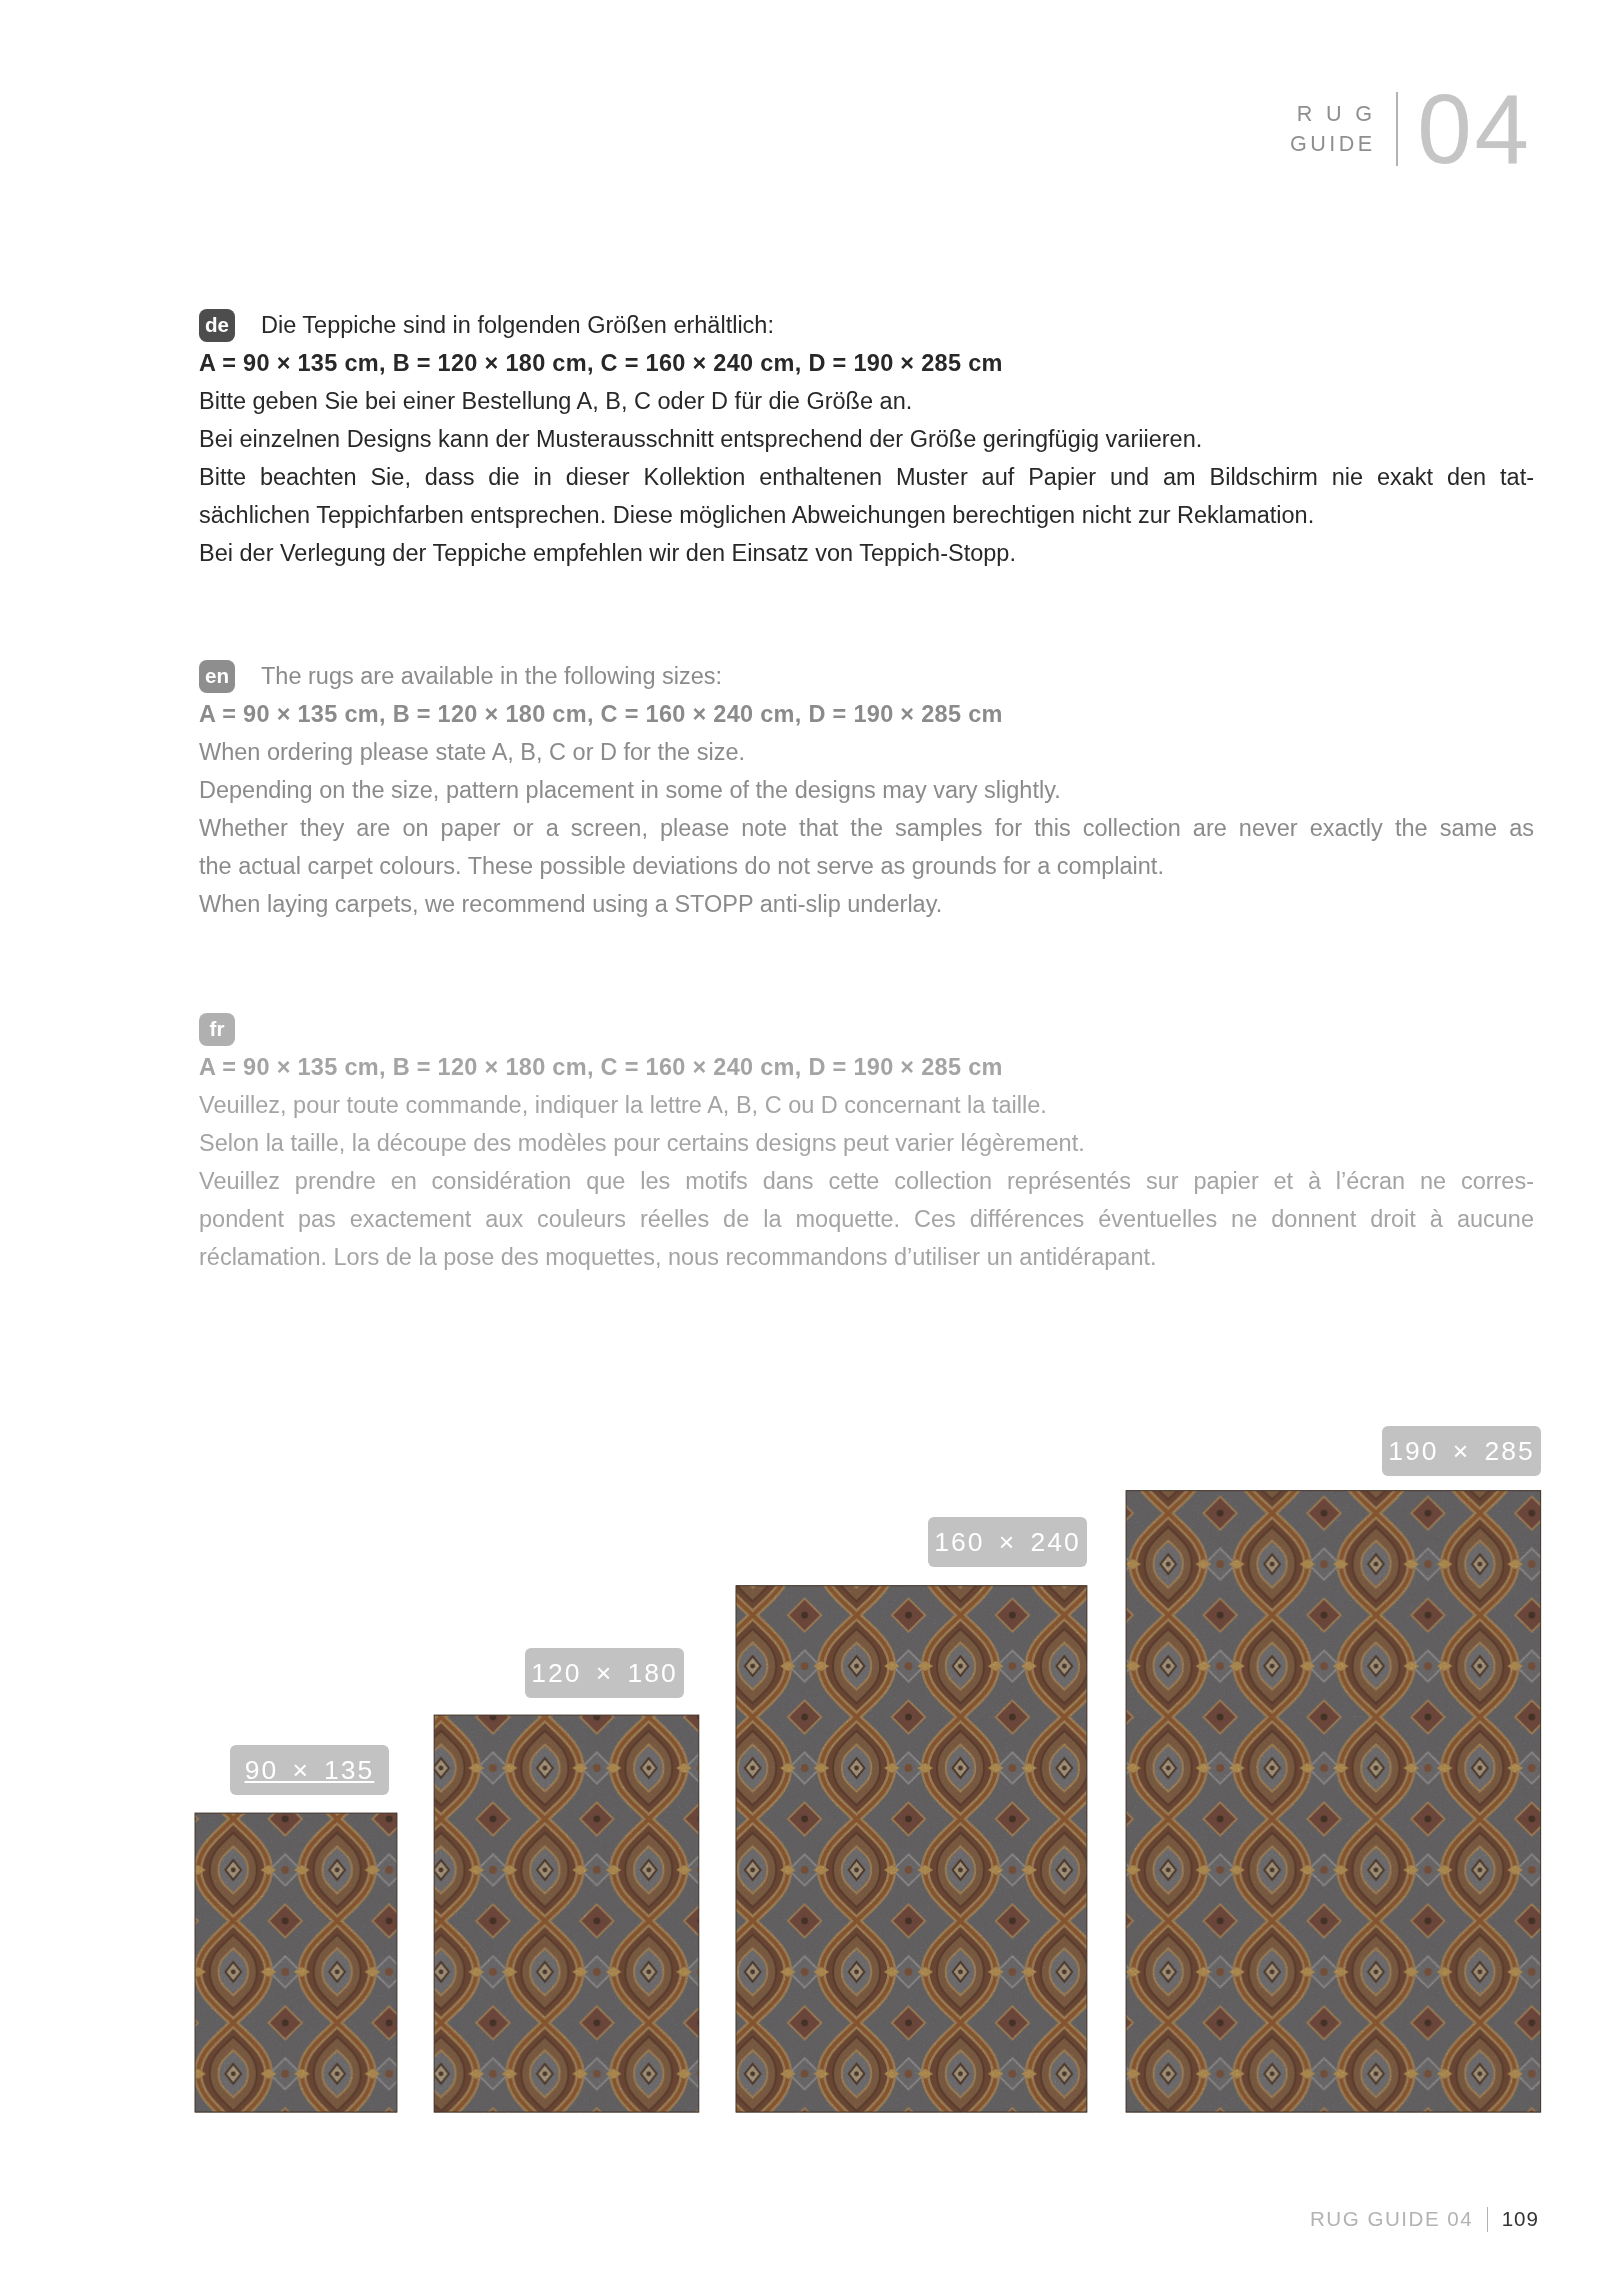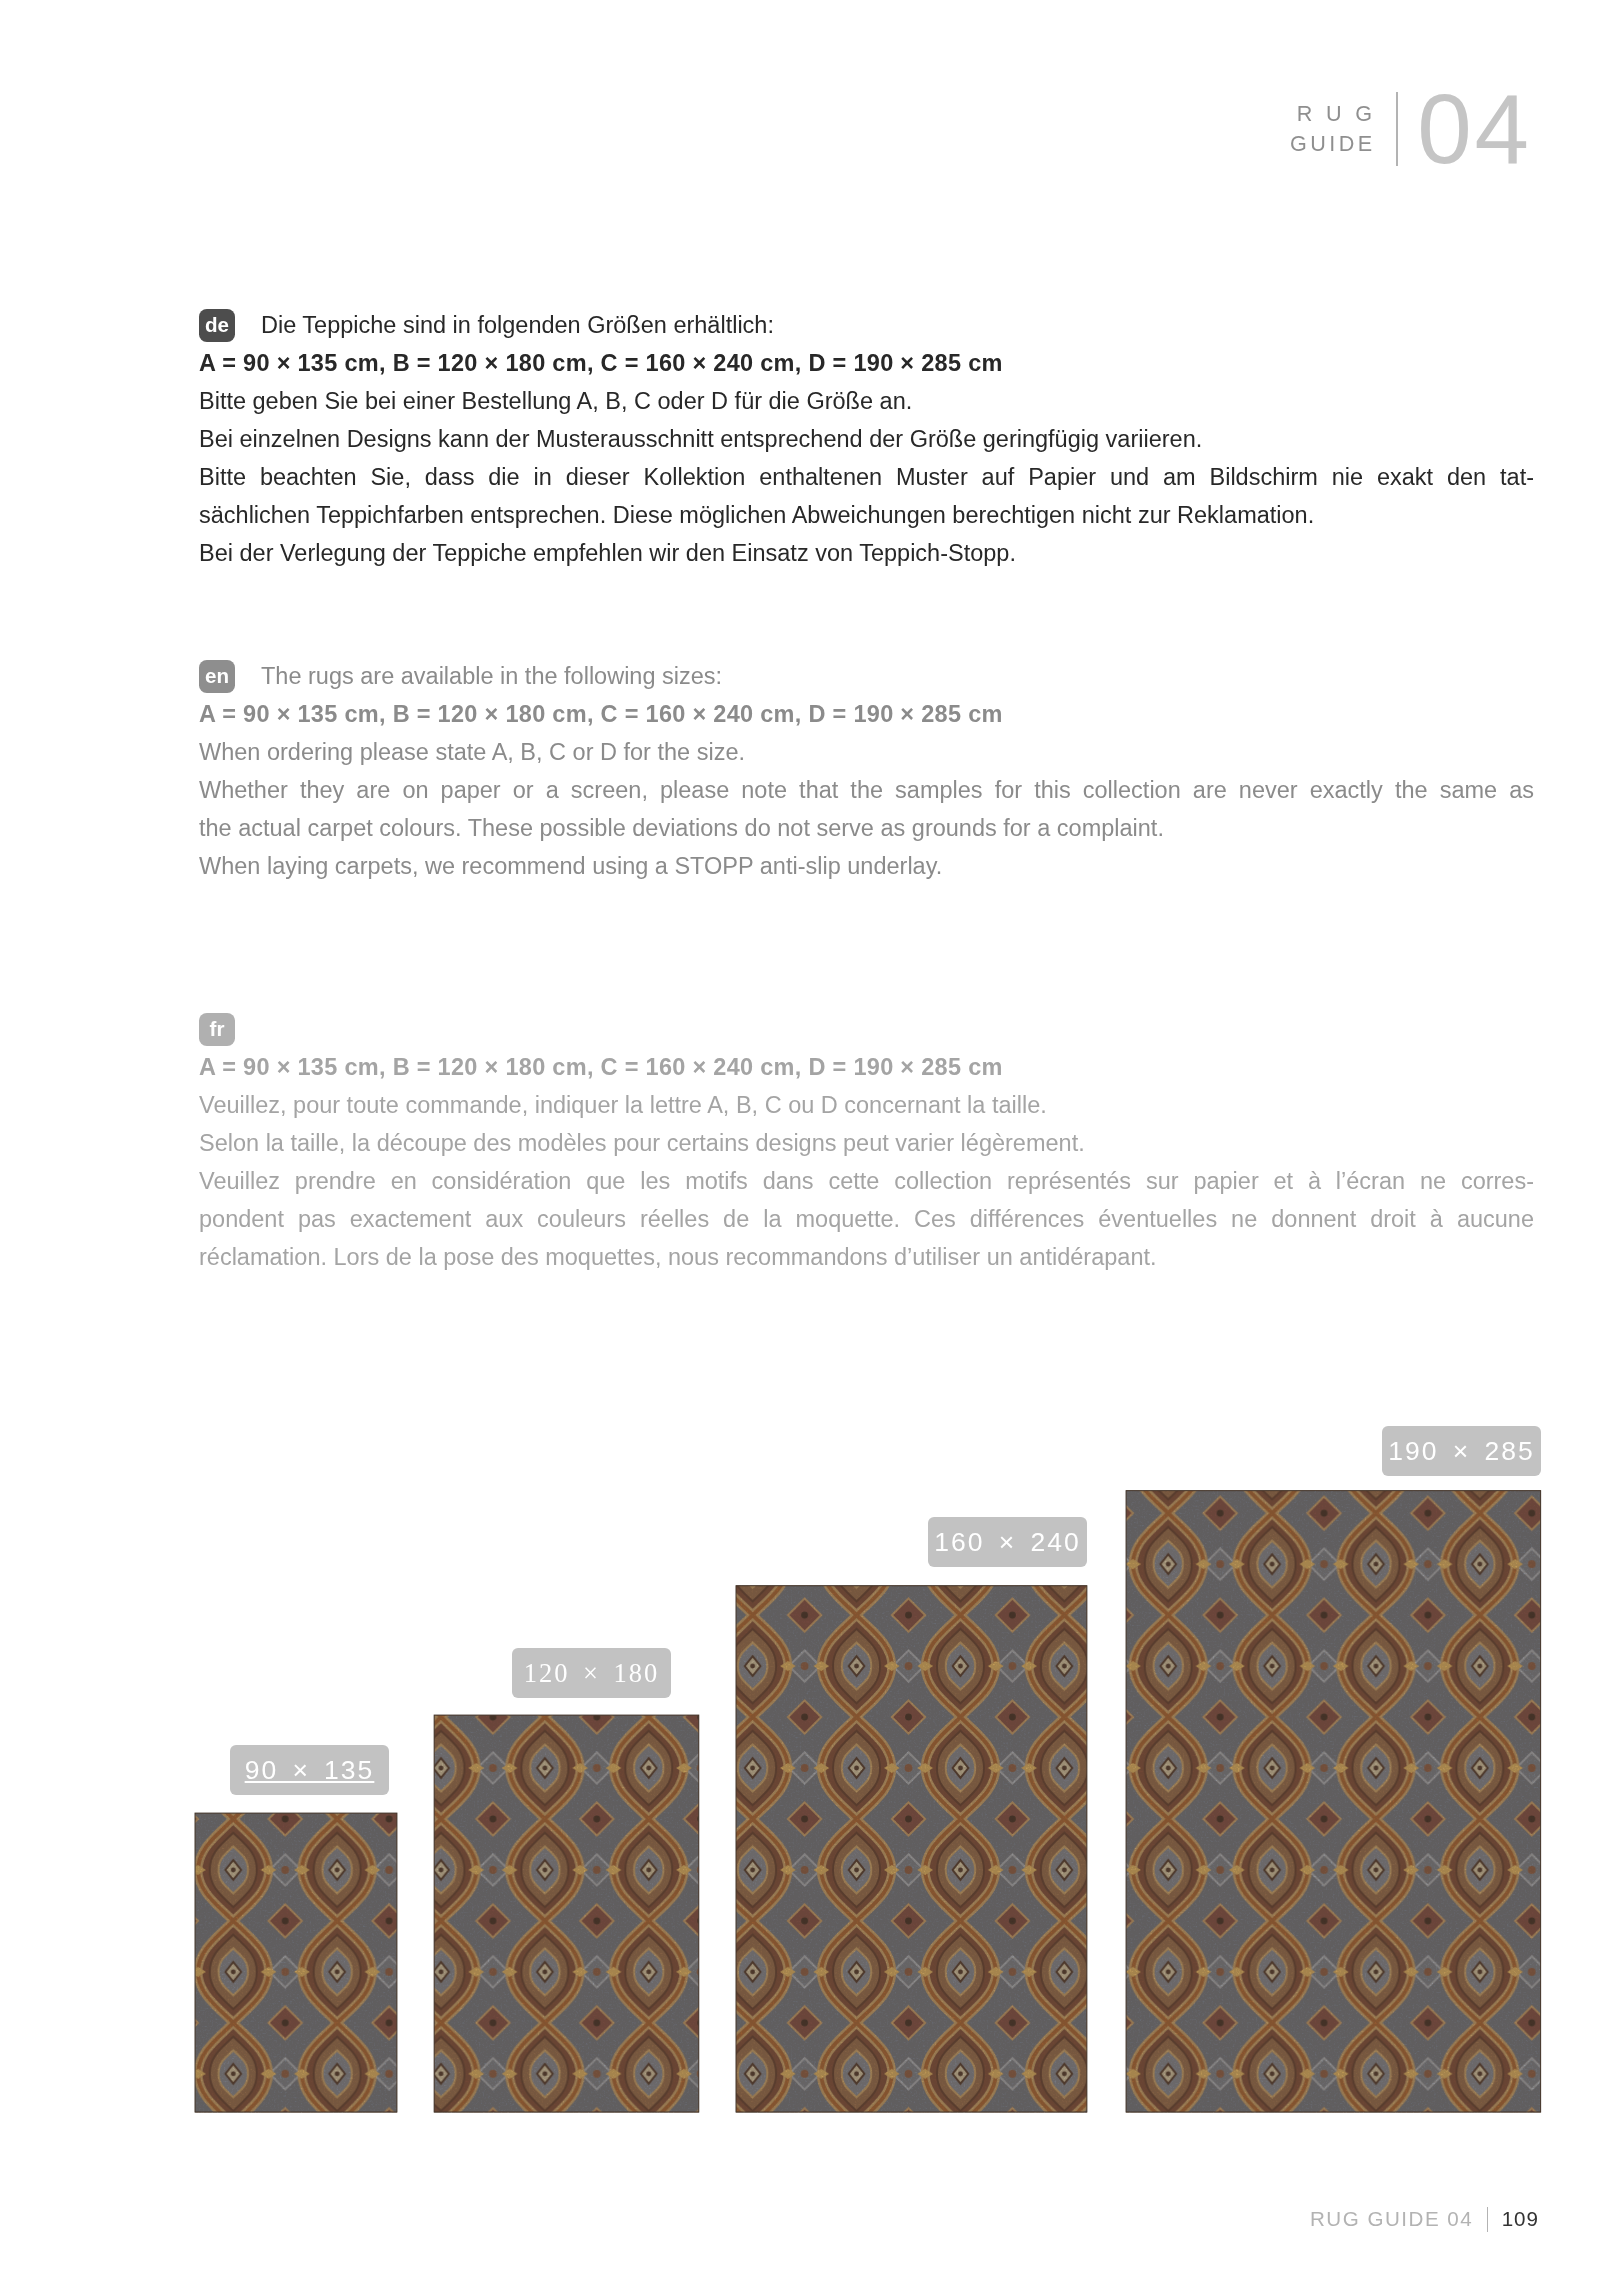--- a/index.html
+++ b/index.html
@@ -27,21 +27,21 @@
   .badge-fr{background:#b0b0b0;}
   .line{white-space:nowrap;}
   .line.sizes{font-weight:bold;letter-spacing:0.3px;}
   .line.flush{white-space:normal;text-align:justify;text-align-last:justify;}
 
   
   .size-label{position:absolute;width:159px;height:50px;background:#c2c2c2;color:#ffffff;
               font-size:26.5px;letter-spacing:2px;word-spacing:4.9px;
               display:flex;align-items:center;justify-content:center;border-radius:6px;}
   .label-90{left:230px;top:1745px;text-decoration:underline;}
-  .label-120{left:512px;top:1648px;font-family:Liberation Serif, serif;}
+  .label-120{left:525px;top:1648px;}
   .label-160{left:928px;top:1517px;}
   .label-190{left:1382px;top:1426px;}
 
   
   .rug-canvas{position:absolute;left:0;top:1411px;}
 
   
   .footer{position:absolute;top:2207px;right:82px;display:flex;align-items:center;font-size:20.6px;}
   .footer-guide{color:#b3b3b3;letter-spacing:1.5px;}
   .footer-sep{width:1px;height:24.5px;background:#b3b3b3;margin:0 13.7px;}
@@ -74,20 +74,21 @@
     <div class="line">Bei der Verlegung der Teppiche empfehlen wir den Einsatz von Teppich-Stopp.</div>
   </section>
 
   <section class="text-block block-en">
     <div class="intro-row">
       <span class="badge badge-en">en</span>
       <span>The rugs are available in the following sizes:</span>
     </div>
     <div class="line sizes">A = 90 × 135 cm, B = 120 × 180 cm, C = 160 × 240 cm, D = 190 × 285 cm</div>
     <div class="line">When ordering please state A, B, C or D for the size.</div>
+    <div class="line">Depending on the size, pattern placement in some of the designs may vary slightly.</div>
     <div class="line flush">Whether they are on paper or a screen, please note that the samples for this collection are never exactly the same as</div>
     <div class="line">the actual carpet colours. These possible deviations do not serve as grounds for a complaint.</div>
     <div class="line">When laying carpets, we recommend using a STOPP anti-slip underlay.</div>
   </section>
 
   <section class="text-block block-fr">
     <div class="intro-row">
       <span class="badge badge-fr">fr</span>
     </div>
     <div class="line sizes">A = 90 × 135 cm, B = 120 × 180 cm, C = 160 × 240 cm, D = 190 × 285 cm</div>

